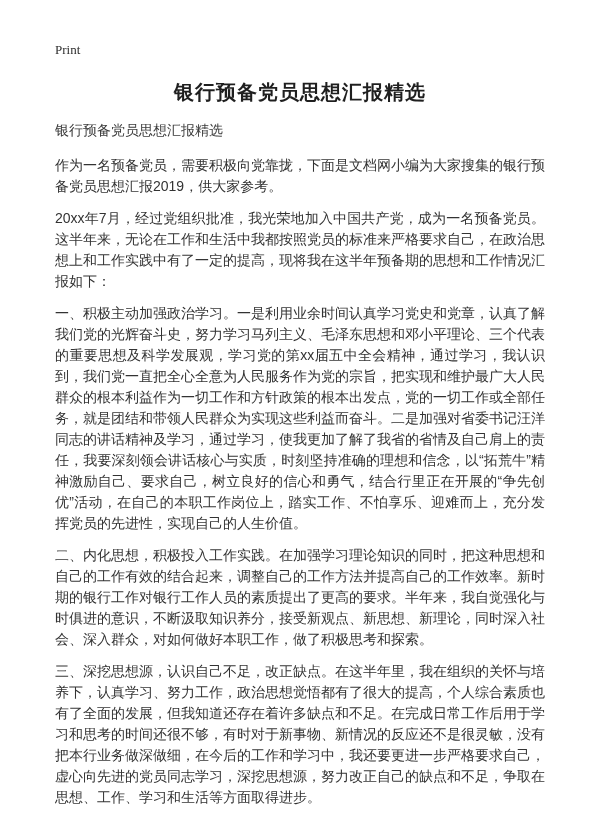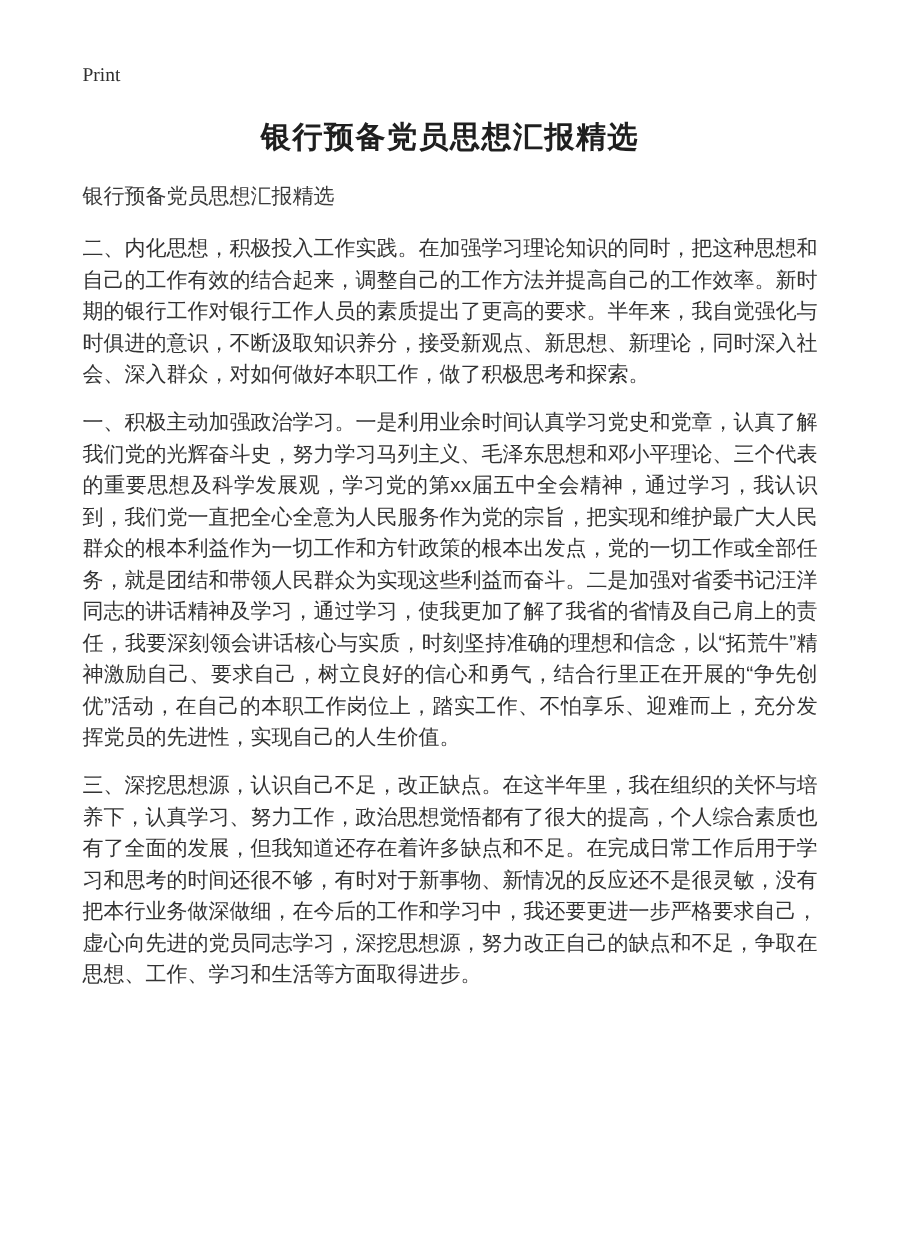--- a/index.html
+++ b/index.html
@@ -58,21 +58,23 @@
 </head>
 <body>
 
 <div class="page">
   <div class="print-link">Print</div>
 
   <h1 class="doc-title">银行预备党员思想汇报精选</h1>
 
   <div class="doc-subtitle">银行预备党员思想汇报精选</div>
 
+  <p class="para">作为一名预备党员，需要积极向党靠拢，下面是文档网小编为大家搜集的银行预备党员思想汇报2019，供大家参考。</p>
 
 
+  <p class="para">20xx年7月，经过党组织批准，我光荣地加入中国共产党，成为一名预备党员。这半年来，无论在工作和生活中我都按照党员的标准来严格要求自己，在政治思想上和工作实践中有了一定的提高，现将我在这半年预备期的思想和工作情况汇报如下：</p>
+
+  <p class="para">一、积极主动加强政治学习。一是利用业余时间认真学习党史和党章，认真了解我们党的光辉奋斗史，努力学习马列主义、毛泽东思想和邓小平理论、三个代表的重要思想及科学发展观，学习党的第xx届五中全会精神，通过学习，我认识到，我们党一直把全心全意为人民服务作为党的宗旨，把实现和维护最广大人民群众的根本利益作为一切工作和方针政策的根本出发点，党的一切工作或全部任务，就是团结和带领人民群众为实现这些利益而奋斗。二是加强对省委书记汪洋同志的讲话精神及学习，通过学习，使我更加了解了我省的省情及自己肩上的责任，我要深刻领会讲话核心与实质，时刻坚持准确的理想和信念，以“拓荒牛”精神激励自己、要求自己，树立良好的信心和勇气，结合行里正在开展的“争先创优”活动，在自己的本职工作岗位上，踏实工作、不怕享乐、迎难而上，充分发挥党员的先进性，实现自己的人生价值。</p>
 
   <p class="para">二、内化思想，积极投入工作实践。在加强学习理论知识的同时，把这种思想和自己的工作有效的结合起来，调整自己的工作方法并提高自己的工作效率。新时期的银行工作对银行工作人员的素质提出了更高的要求。半年来，我自觉强化与时俱进的意识，不断汲取知识养分，接受新观点、新思想、新理论，同时深入社会、深入群众，对如何做好本职工作，做了积极思考和探索。</p>
-
-  <p class="para">一、积极主动加强政治学习。一是利用业余时间认真学习党史和党章，认真了解我们党的光辉奋斗史，努力学习马列主义、毛泽东思想和邓小平理论、三个代表的重要思想及科学发展观，学习党的第xx届五中全会精神，通过学习，我认识到，我们党一直把全心全意为人民服务作为党的宗旨，把实现和维护最广大人民群众的根本利益作为一切工作和方针政策的根本出发点，党的一切工作或全部任务，就是团结和带领人民群众为实现这些利益而奋斗。二是加强对省委书记汪洋同志的讲话精神及学习，通过学习，使我更加了解了我省的省情及自己肩上的责任，我要深刻领会讲话核心与实质，时刻坚持准确的理想和信念，以“拓荒牛”精神激励自己、要求自己，树立良好的信心和勇气，结合行里正在开展的“争先创优”活动，在自己的本职工作岗位上，踏实工作、不怕享乐、迎难而上，充分发挥党员的先进性，实现自己的人生价值。</p>
 
   <p class="para">三、深挖思想源，认识自己不足，改正缺点。在这半年里，我在组织的关怀与培养下，认真学习、努力工作，政治思想觉悟都有了很大的提高，个人综合素质也有了全面的发展，但我知道还存在着许多缺点和不足。在完成日常工作后用于学习和思考的时间还很不够，有时对于新事物、新情况的反应还不是很灵敏，没有把本行业务做深做细，在今后的工作和学习中，我还要更进一步严格要求自己，虚心向先进的党员同志学习，深挖思想源，努力改正自己的缺点和不足，争取在思想、工作、学习和生活等方面取得进步。</p>
 </div>
 
 </body></html>

